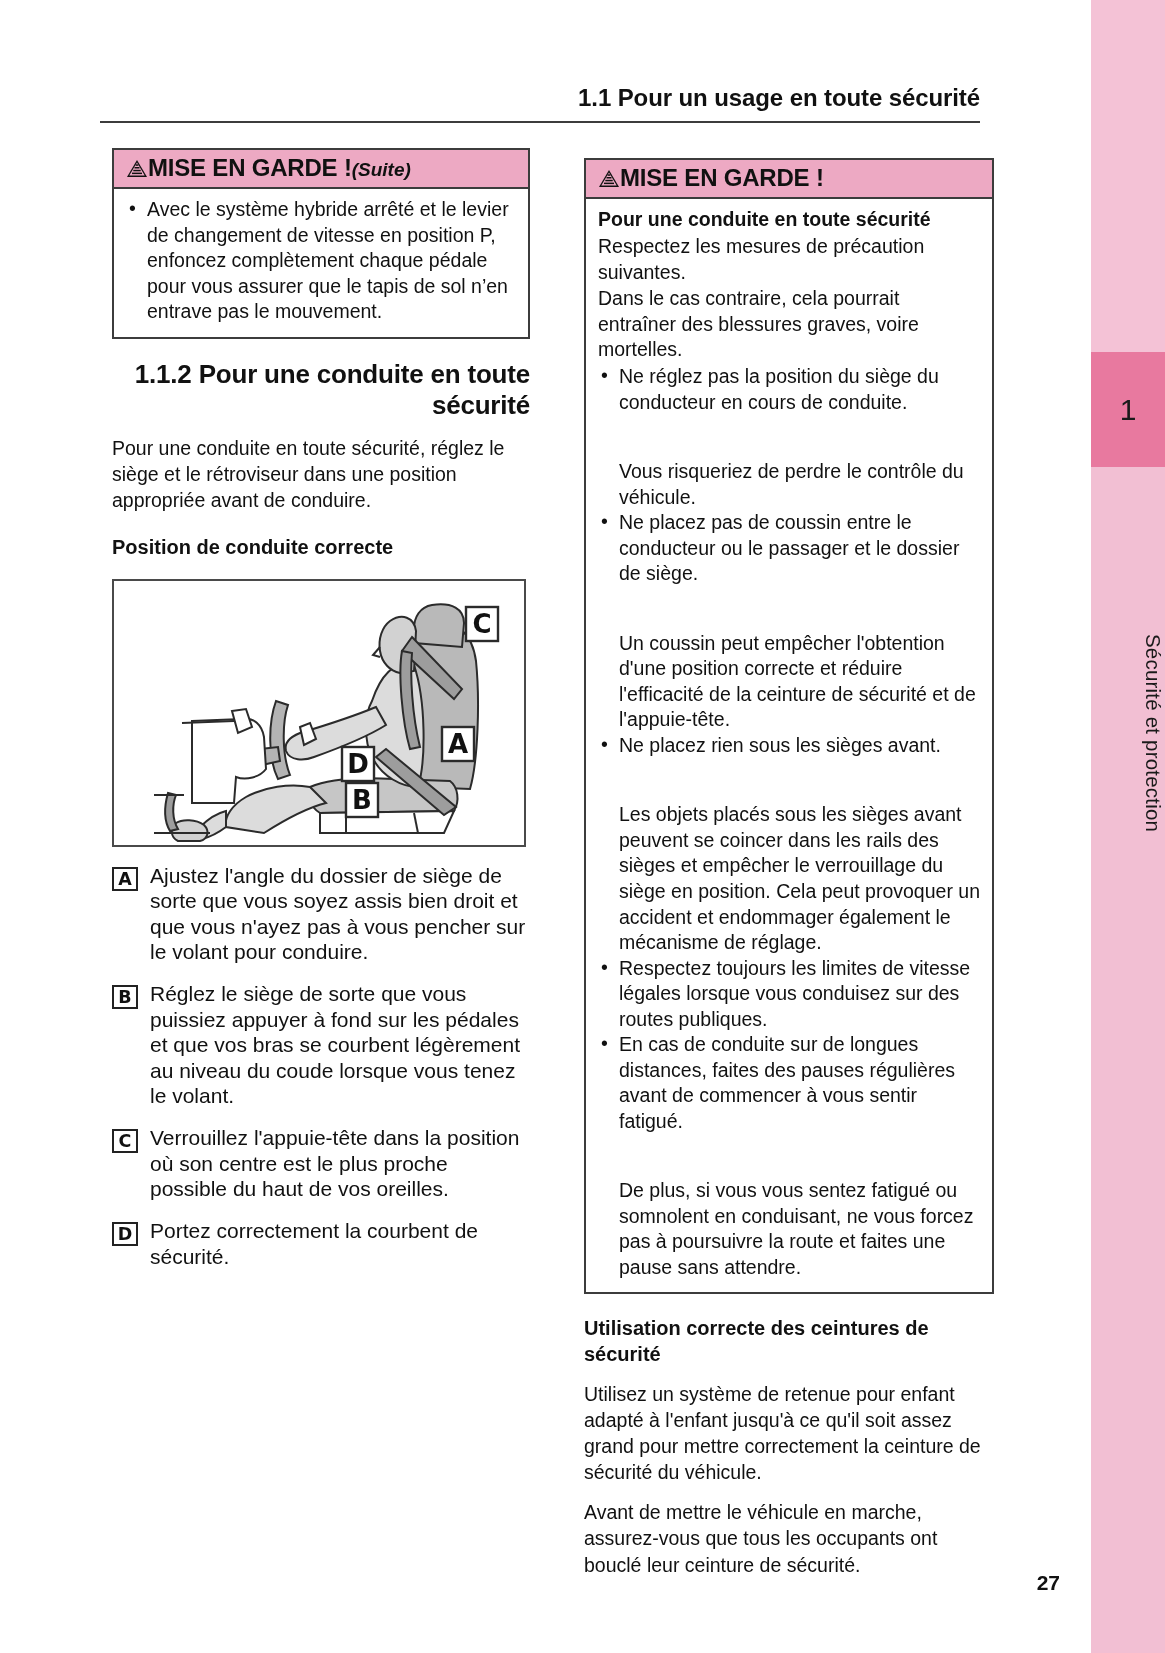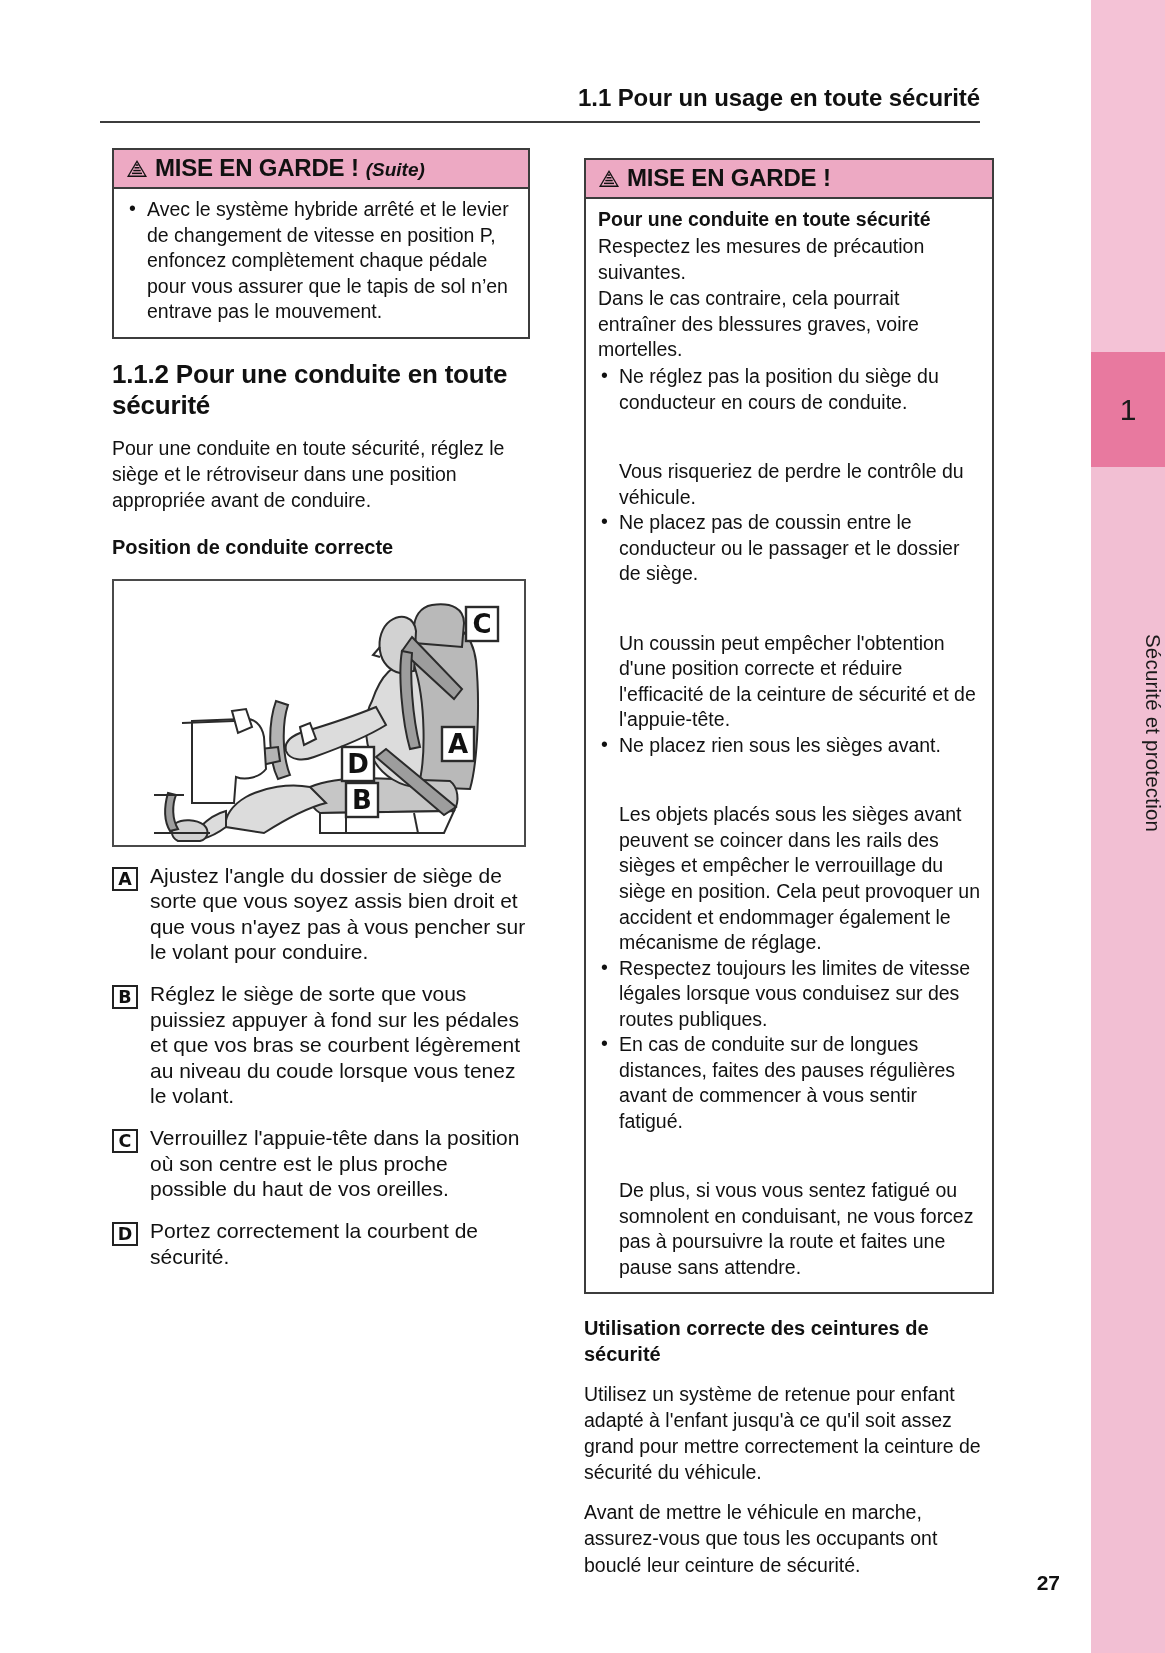--- a/index.html
+++ b/index.html
@@ -108,21 +108,20 @@
     border: 2px solid #3c3c3c;
     background: #ffffff;
     box-sizing: border-box;
   }
   .warn-head {
     background: #eda9c3;
     border-bottom: 2px solid #3c3c3c;
     padding: 4px 20px 5px 12px;
     display: flex;
     align-items: baseline;
-    gap: 7px;
   }
   .warn-head-title {
     font-size: 24px;
     font-weight: bold;
     color: #111111;
     letter-spacing: -0.2px;
   }
   .warn-head-suffix {
     font-size: 19px;
     font-weight: bold;
@@ -178,20 +177,21 @@
     margin-top: 44px;
   }
 
   
   .h2 {
     font-size: 26px;
     font-weight: bold;
     line-height: 1.20;
     margin: 20px 0 0 0;
     letter-spacing: -0.2px;
+    text-align: right;
   }
   .h3 {
     font-size: 20px;
     font-weight: bold;
     line-height: 1.26;
     margin: 22px 0 0 0;
   }
   .body-p {
     font-size: 19.5px;
     line-height: 1.34;

